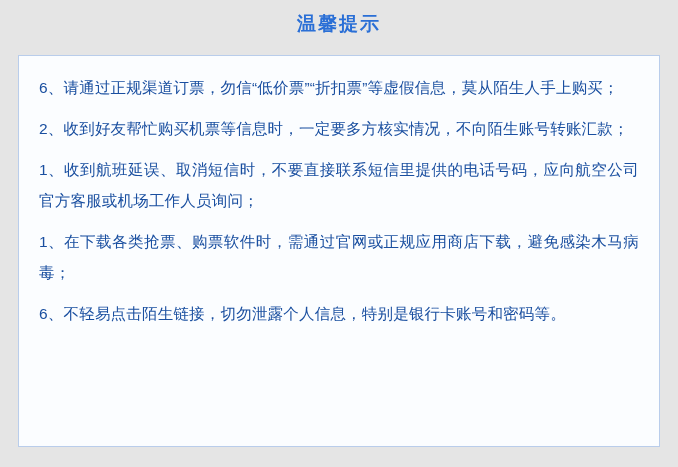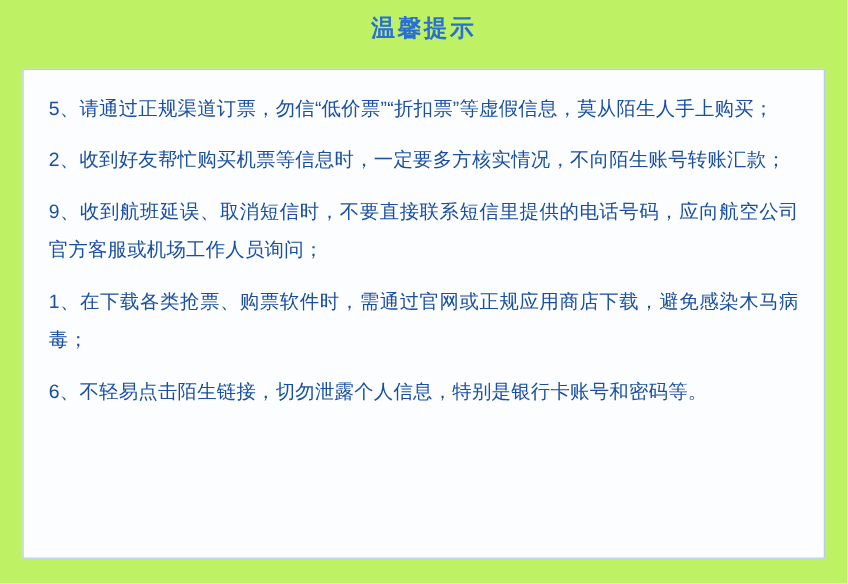--- a/index.html
+++ b/index.html
@@ -11,21 +11,21 @@
     height: 467px;
     background: #ffffff;
     font-family: "Liberation Sans", sans-serif;
     overflow: hidden;
   }
   .page {
     position: relative;
     width: 678px;
     height: 467px;
     box-sizing: border-box;
-    background: #bef264;
+    background: #e5e5e5;
   }
   .notice-title {
     text-align: center;
     color: #2a6fd6;
     font-size: 19px;
     font-weight: bold;
     letter-spacing: 2px;
     padding-top: 11px;
     padding-bottom: 0;
     line-height: 26px;
@@ -55,20 +55,20 @@
   }
 </style>
 </head>
 <body>
 
 <div class="page">
 
   <div class="notice-title">温馨提示</div>
 
   <div class="notice-box">
-    <p class="notice-item">5、请通过正规渠道订票，勿信“低价票”“折扣票”等虚假信息，莫从陌生人手上购买；</p>
+    <p class="notice-item">6、请通过正规渠道订票，勿信“低价票”“折扣票”等虚假信息，莫从陌生人手上购买；</p>
     <p class="notice-item">2、收到好友帮忙购买机票等信息时，一定要多方核实情况，不向陌生账号转账汇款；</p>
-    <p class="notice-item">9、收到航班延误、取消短信时，不要直接联系短信里提供的电话号码，应向航空公司官方客服或机场工作人员询问；</p>
+    <p class="notice-item">1、收到航班延误、取消短信时，不要直接联系短信里提供的电话号码，应向航空公司官方客服或机场工作人员询问；</p>
     <p class="notice-item">1、在下载各类抢票、购票软件时，需通过官网或正规应用商店下载，避免感染木马病毒；</p>
     <p class="notice-item">6、不轻易点击陌生链接，切勿泄露个人信息，特别是银行卡账号和密码等。</p>
   </div>
 
 </div>
 
 </body></html>

